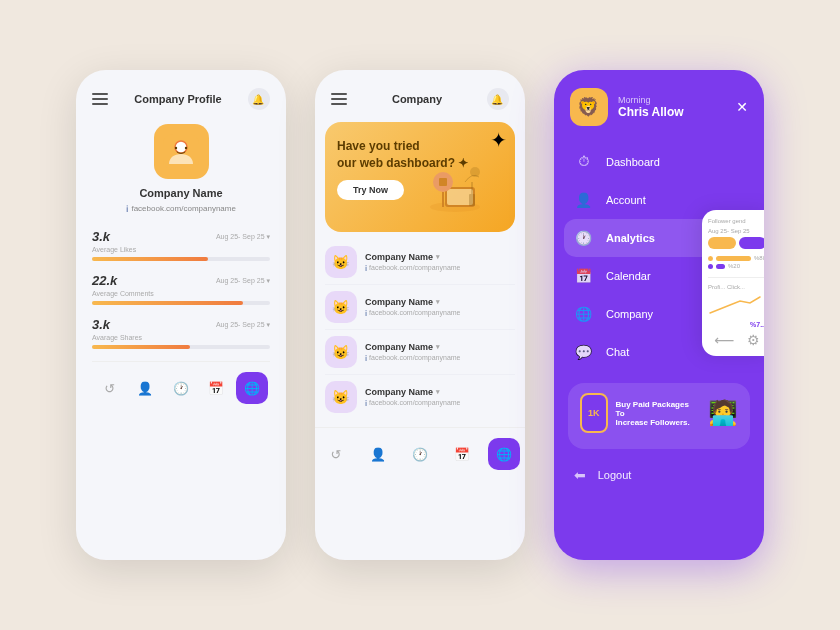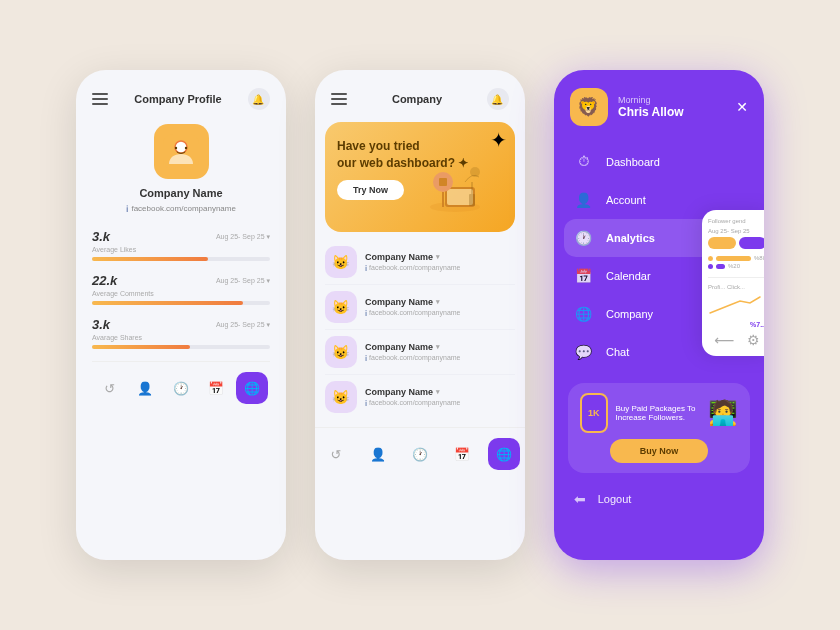--- a/index.html
+++ b/index.html
@@ -385,24 +385,23 @@
       </div>
       <div class="menu-item">
         <span class="menu-icon">💬</span>
         <span class="menu-label">Chat</span>
       </div>
     </div>
 
     <div class="promo-card">
       <div style="display:flex;align-items:center;gap:8px;width:100%;margin-bottom:6px;">
         <div style="background:#7c3aed;border:2px solid #f8b84e;border-radius:8px;padding:13px 6px;color:#f8b84e;font-size:9px;font-weight:700;">1K</div>
-        <div style="flex:1;font-size:8px;color:white;">Buy Paid Packages To<br>Increase Followers.</div>
+        <div style="flex:1;font-size:8px;color:white;font-weight:bold;">Buy Paid Packages To<br>Increase Followers.</div>
         <div style="font-size:24px;">🧑‍💻</div>
       </div>
-      <div class="buy-btn">Buy Now</div>
     </div>
 
     <div class="logout-item">
       <span class="logout-icon">⬅</span>
       <span class="logout-label">Logout</span>
     </div>
 
     <div class="peek-card">
       <div class="peek-label">Follower gend</div>
       <div class="peek-label" style="margin-bottom:3px;">Aug 25- Sep 25</div>

